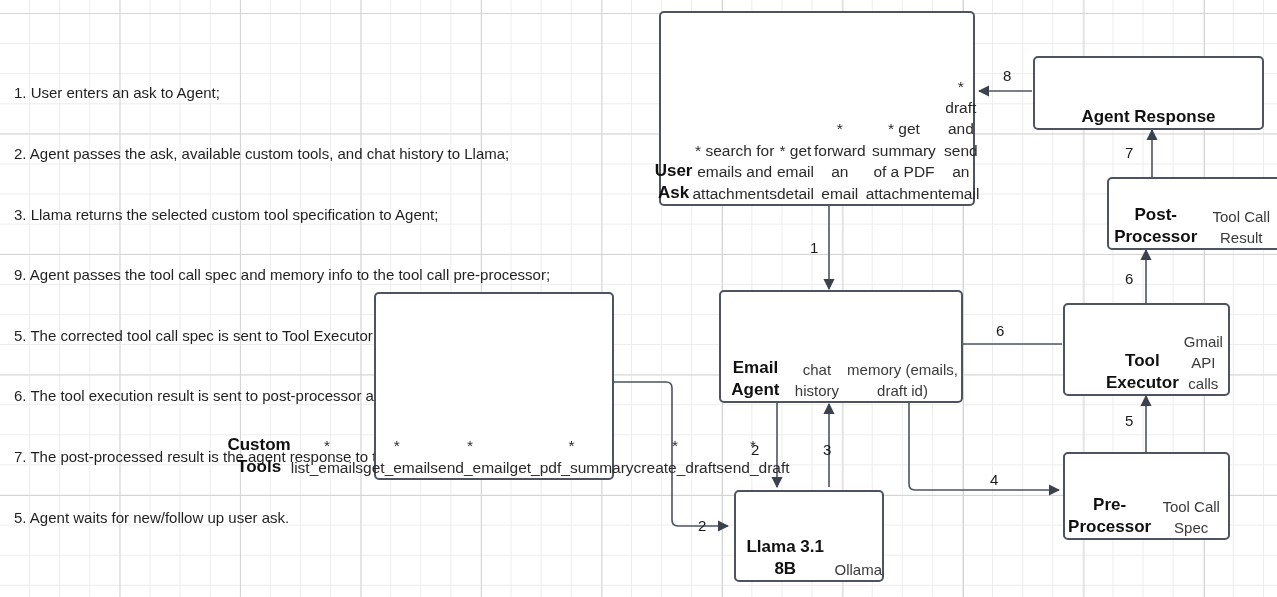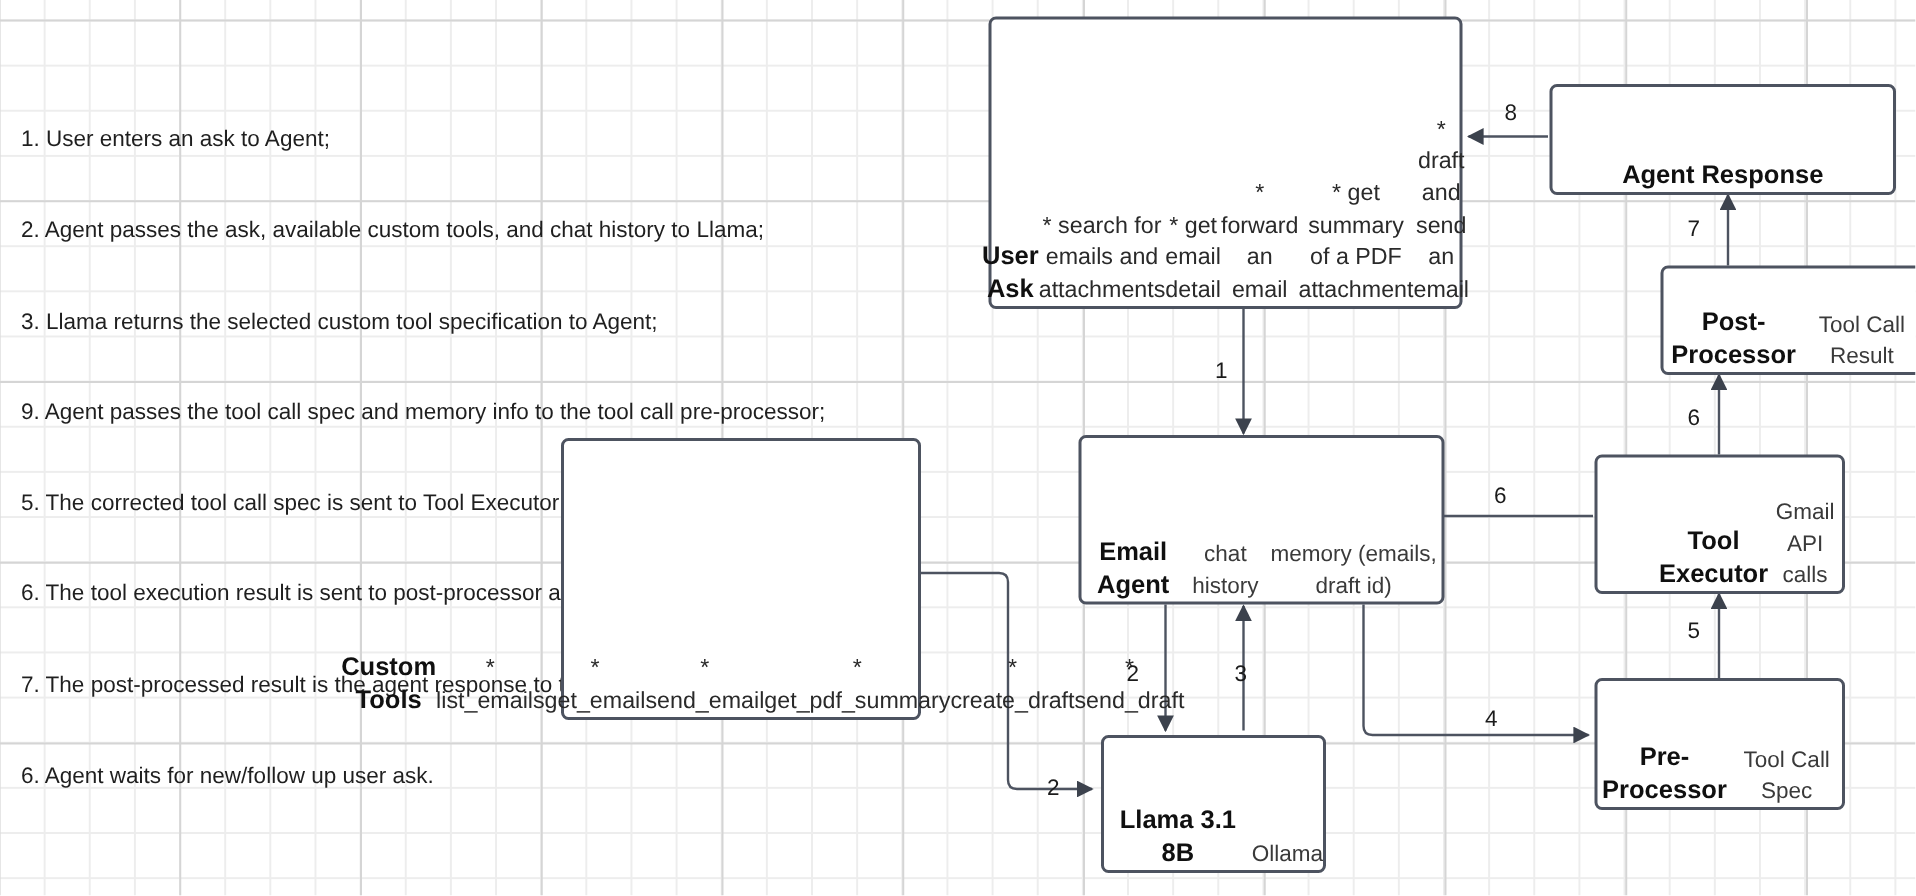--- a/index.html
+++ b/index.html
@@ -117,21 +117,21 @@
   </svg>
 
   <div class="legend">
     <div>1. User enters an ask to Agent;</div>
     <div>2. Agent passes the ask, available custom tools, and chat history to Llama;</div>
     <div>3. Llama returns the selected custom tool specification to Agent;</div>
     <div>9. Agent passes the tool call spec and memory info to the tool call pre-processor;</div>
     <div>5. The corrected tool call spec is sent to Tool Executor for actual execution;</div>
     <div>6. The tool execution result is sent to post-processor and Agent for memory update;</div>
     <div>7. The post-processed result is the agent response to the original user ask;</div>
-    <div>6. Agent waits for new/follow up user ask.</div>
+    <div>5. Agent waits for new/follow up user ask.</div>
   </div>
 
   <div class="node" style="left:659px; top:11px; width:316px; height:195px;">
     <div class="node-title">User Ask</div>
     <div class="node-list">* search for emails and attachments</div>
     <div class="node-list">* get email detail</div>
     <div class="node-list">* forward an email</div>
     <div class="node-list">* get summary of a PDF attachment</div>
     <div class="node-list">* draft and send an email</div>
   </div>

